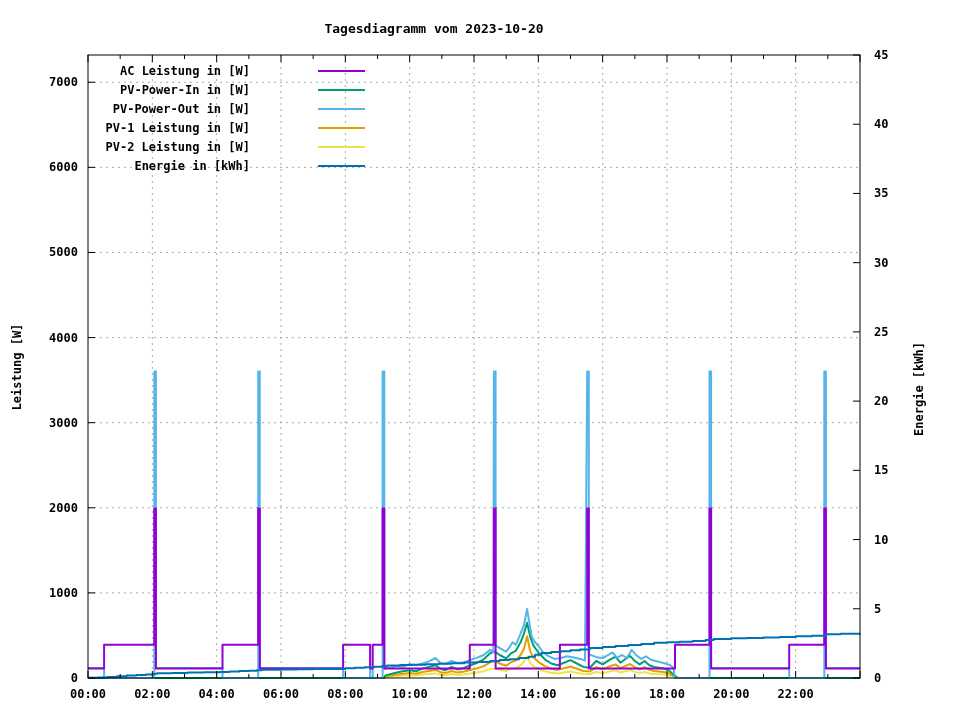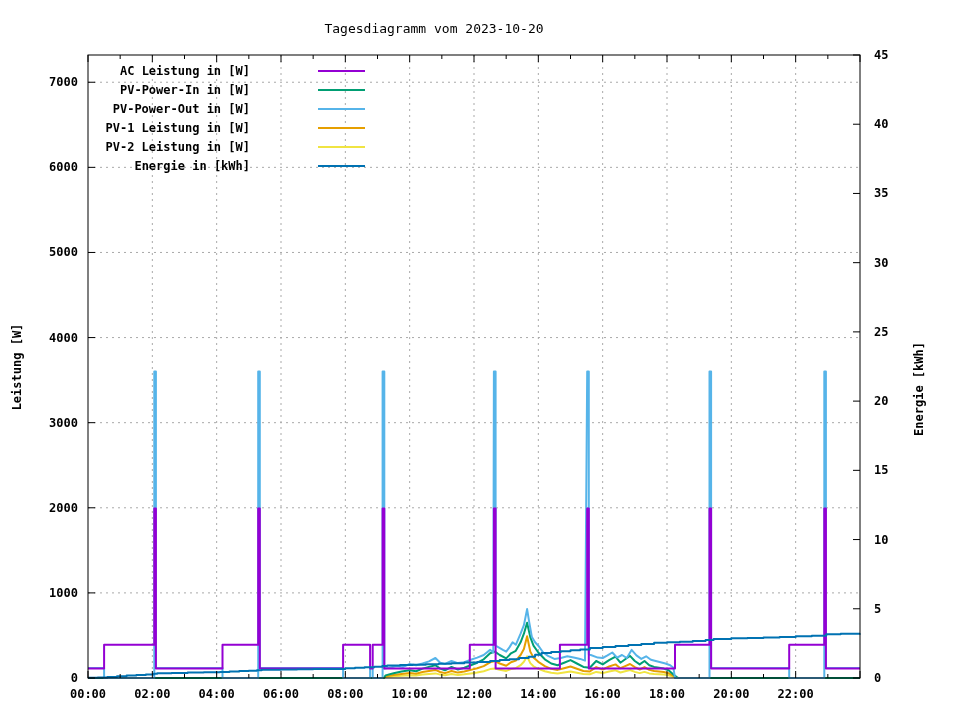--- a/index.html
+++ b/index.html
@@ -1,19 +1,19 @@
 <!DOCTYPE html>
 <html><head>
 <meta charset="utf-8">
 <style>
   html,body{margin:0;padding:0;background:#fff;}
   #canvas{position:relative;width:960px;height:720px;background:#ffffff;overflow:hidden;
           font-family:"DejaVu Sans Mono","Liberation Mono",monospace;}
   #chart-title{position:absolute;top:21px;left:88px;width:692px;text-align:center;
-               font-size:13px;font-weight:normal;color:#000;}
+               font-size:13px;font-weight:bold;color:#000;}
   .vlabel{position:absolute;white-space:nowrap;font-size:12px;font-weight:bold;color:#000;
           transform:translate(-50%,-50%) rotate(-90deg);}
   svg{position:absolute;top:0;left:0;}
   svg text{font-family:"DejaVu Sans Mono","Liberation Mono",monospace;font-weight:bold;fill:#000;}
 </style>
 </head>
 <body>
 
 <div id="canvas">
   <div id="chart-title">Tagesdiagramm vom 2023-10-20</div>

